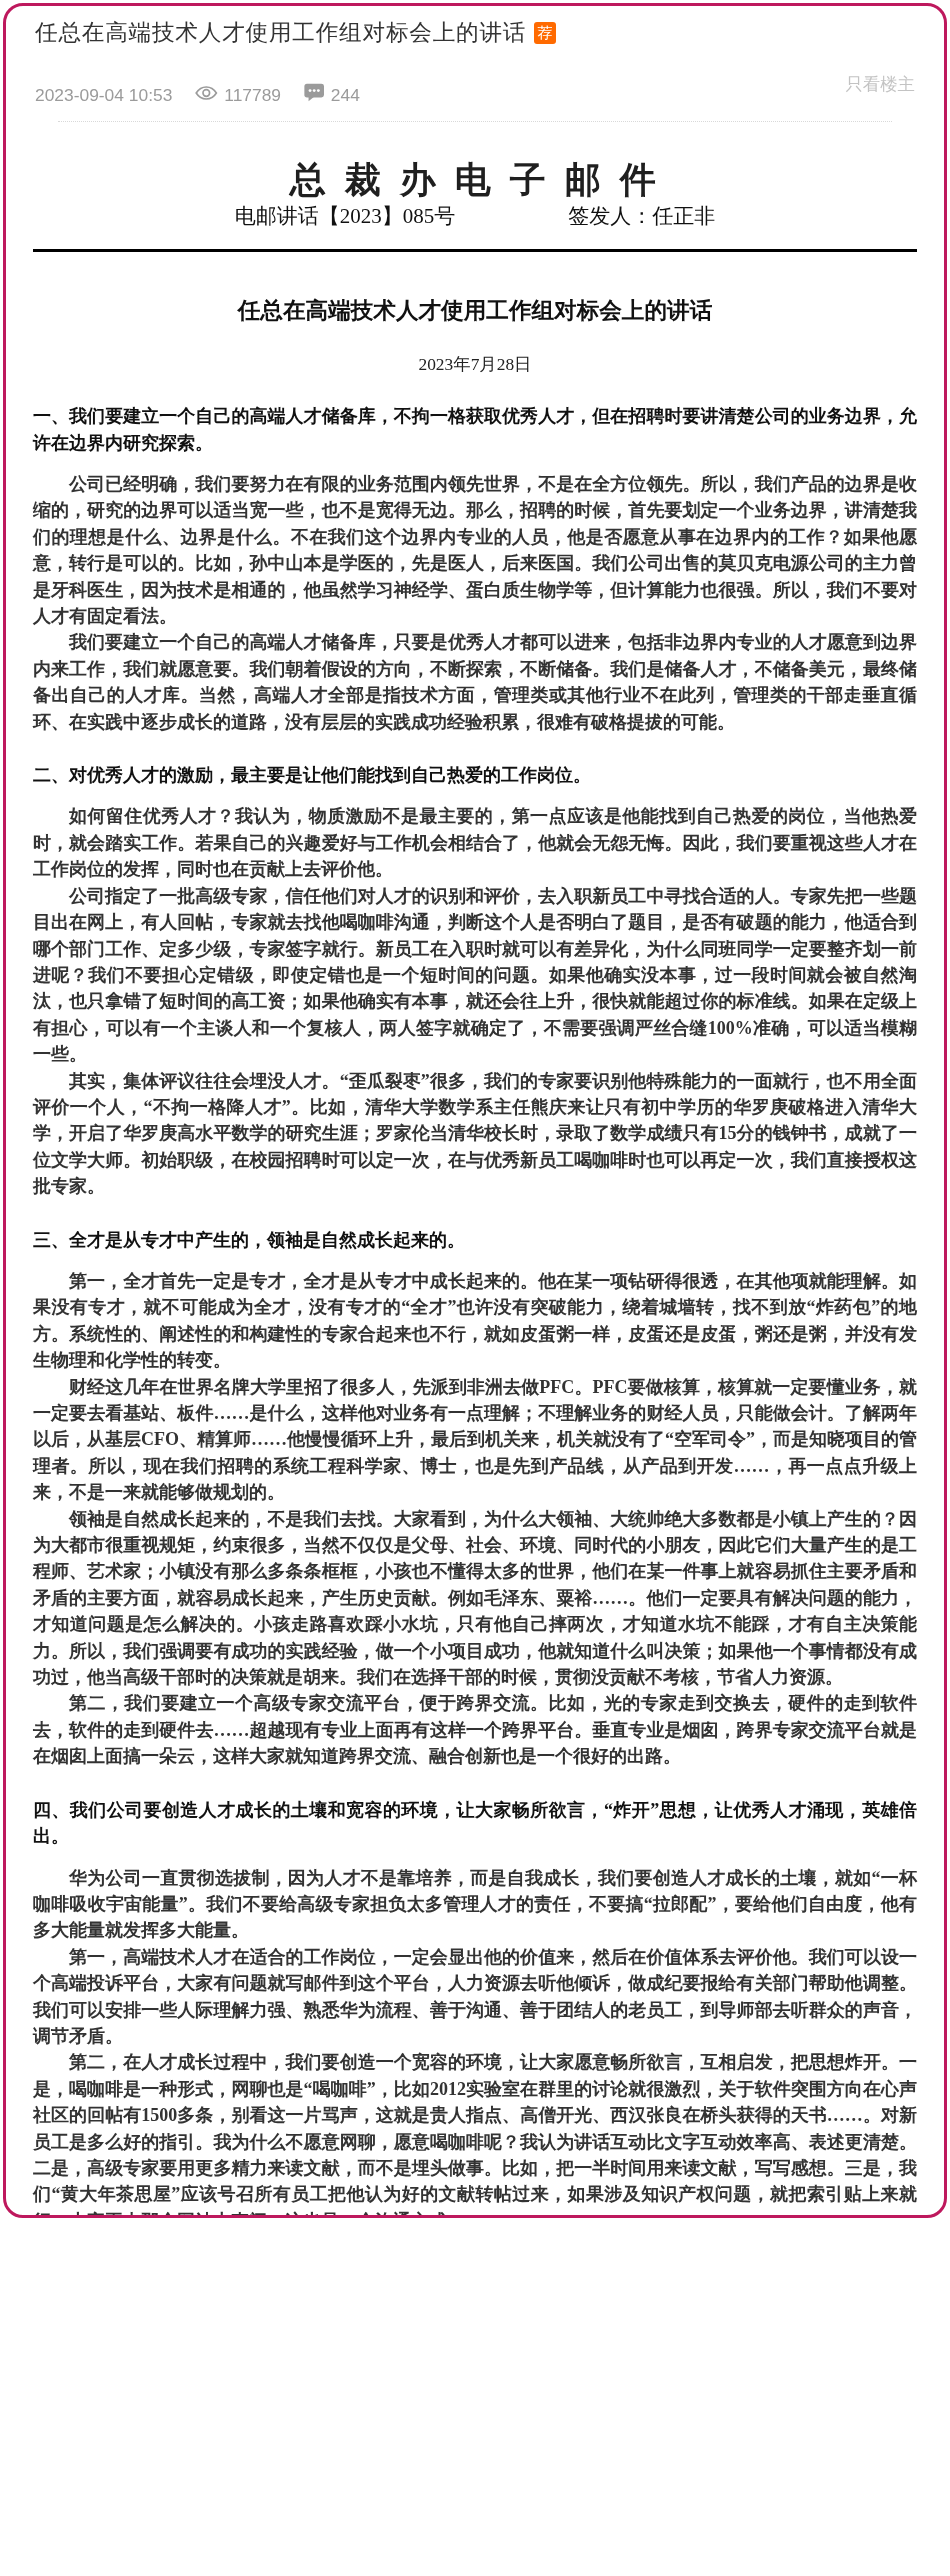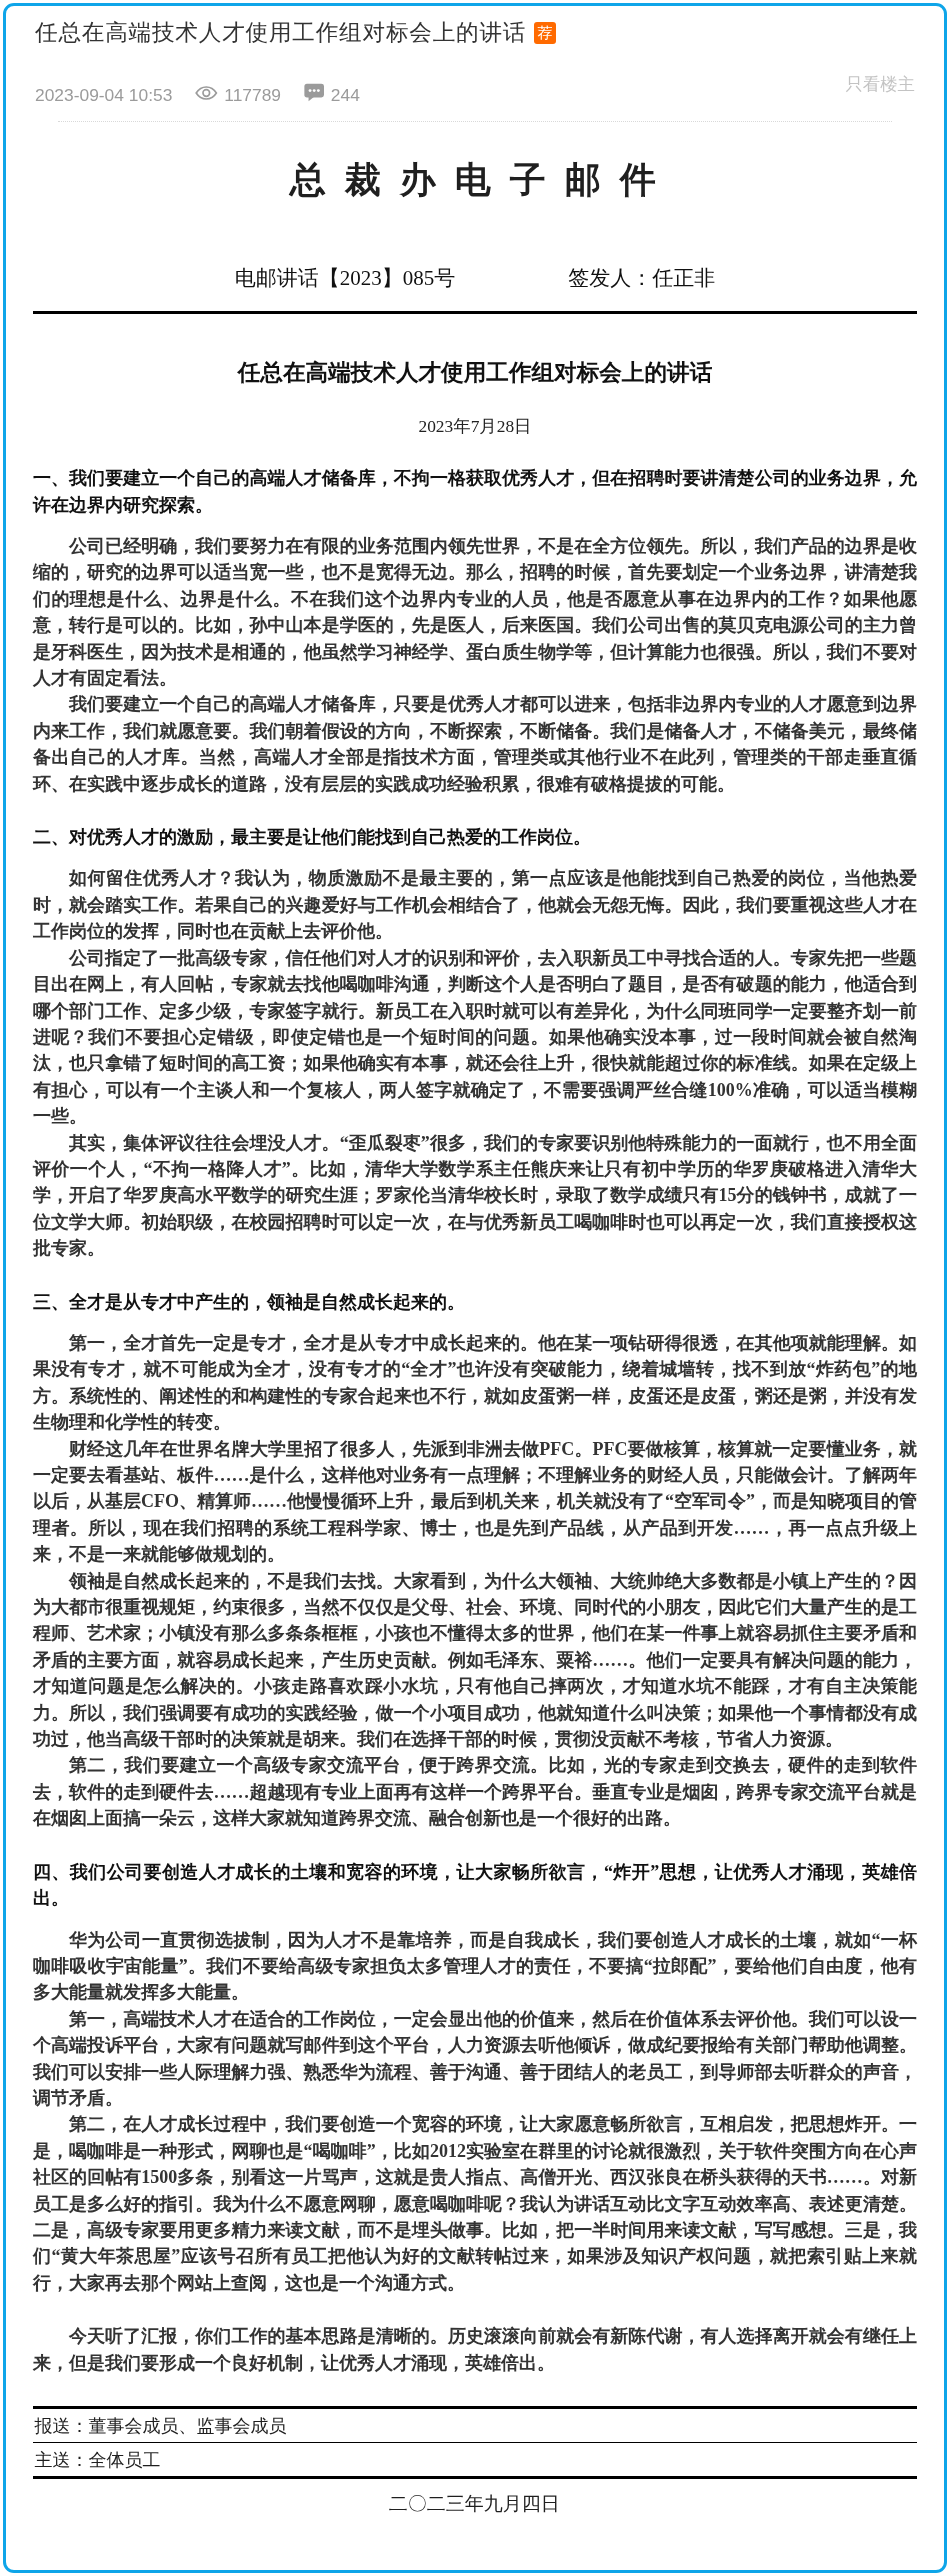--- a/index.html
+++ b/index.html
@@ -1,24 +1,24 @@
 <!DOCTYPE html>
 <html lang="zh" style="font-size:12px"><head>
 <meta charset="utf-8">
 <style>
   * { box-sizing: border-box; margin: 0; padding: 0; }
   html, body { background: #ffffff; }
   body { font-family: "Liberation Sans", sans-serif; }
 
   .page {
     width: 944px;
-    height: 2570px;
+    height: 2215px;
     margin: 3px auto;
-    border: 3px solid #0ea5e9;
-    border-radius: 11px;
+    border: 3px solid #be185d;
+    border-radius: 20px;
     background: #ffffff;
     overflow: hidden;
   }
 
   
   .forum-header { padding: 12px 29px 0 29px; }
   .post-title-row { display: flex; align-items: center; }
   .post-title {
     font-size: 22.6px; font-weight: 400; color: #333333;
     letter-spacing: 0.8px; line-height: 30px;
@@ -43,21 +43,21 @@
 
   
   .email-doc { padding: 0 27px; color: #333; }
   .masthead {
     margin-top: 35px; text-align: center;
     font-size: 36px; font-weight: 700; color: #1f1f1f;
     letter-spacing: 4.5px; line-height: 45px;
     font-family: "Liberation Sans", sans-serif;
   }
   .refline {
-    margin-top: 62px; display: flex; justify-content: center; gap: 113px;
+    display: flex; justify-content: center; gap: 113px;
     font-size: 21px; color: #111111;
     font-family: "Liberation Serif", serif;
   }
   .rule { border: none; }
   .rule-thick { border-top: 3px solid #000000; }
   .rule-thin  { border-top: 1.5px solid #000000; }
   .head-rule { margin-top: 19.6px; }
 
   .article-title {
     margin-top: 42px; text-align: center;

